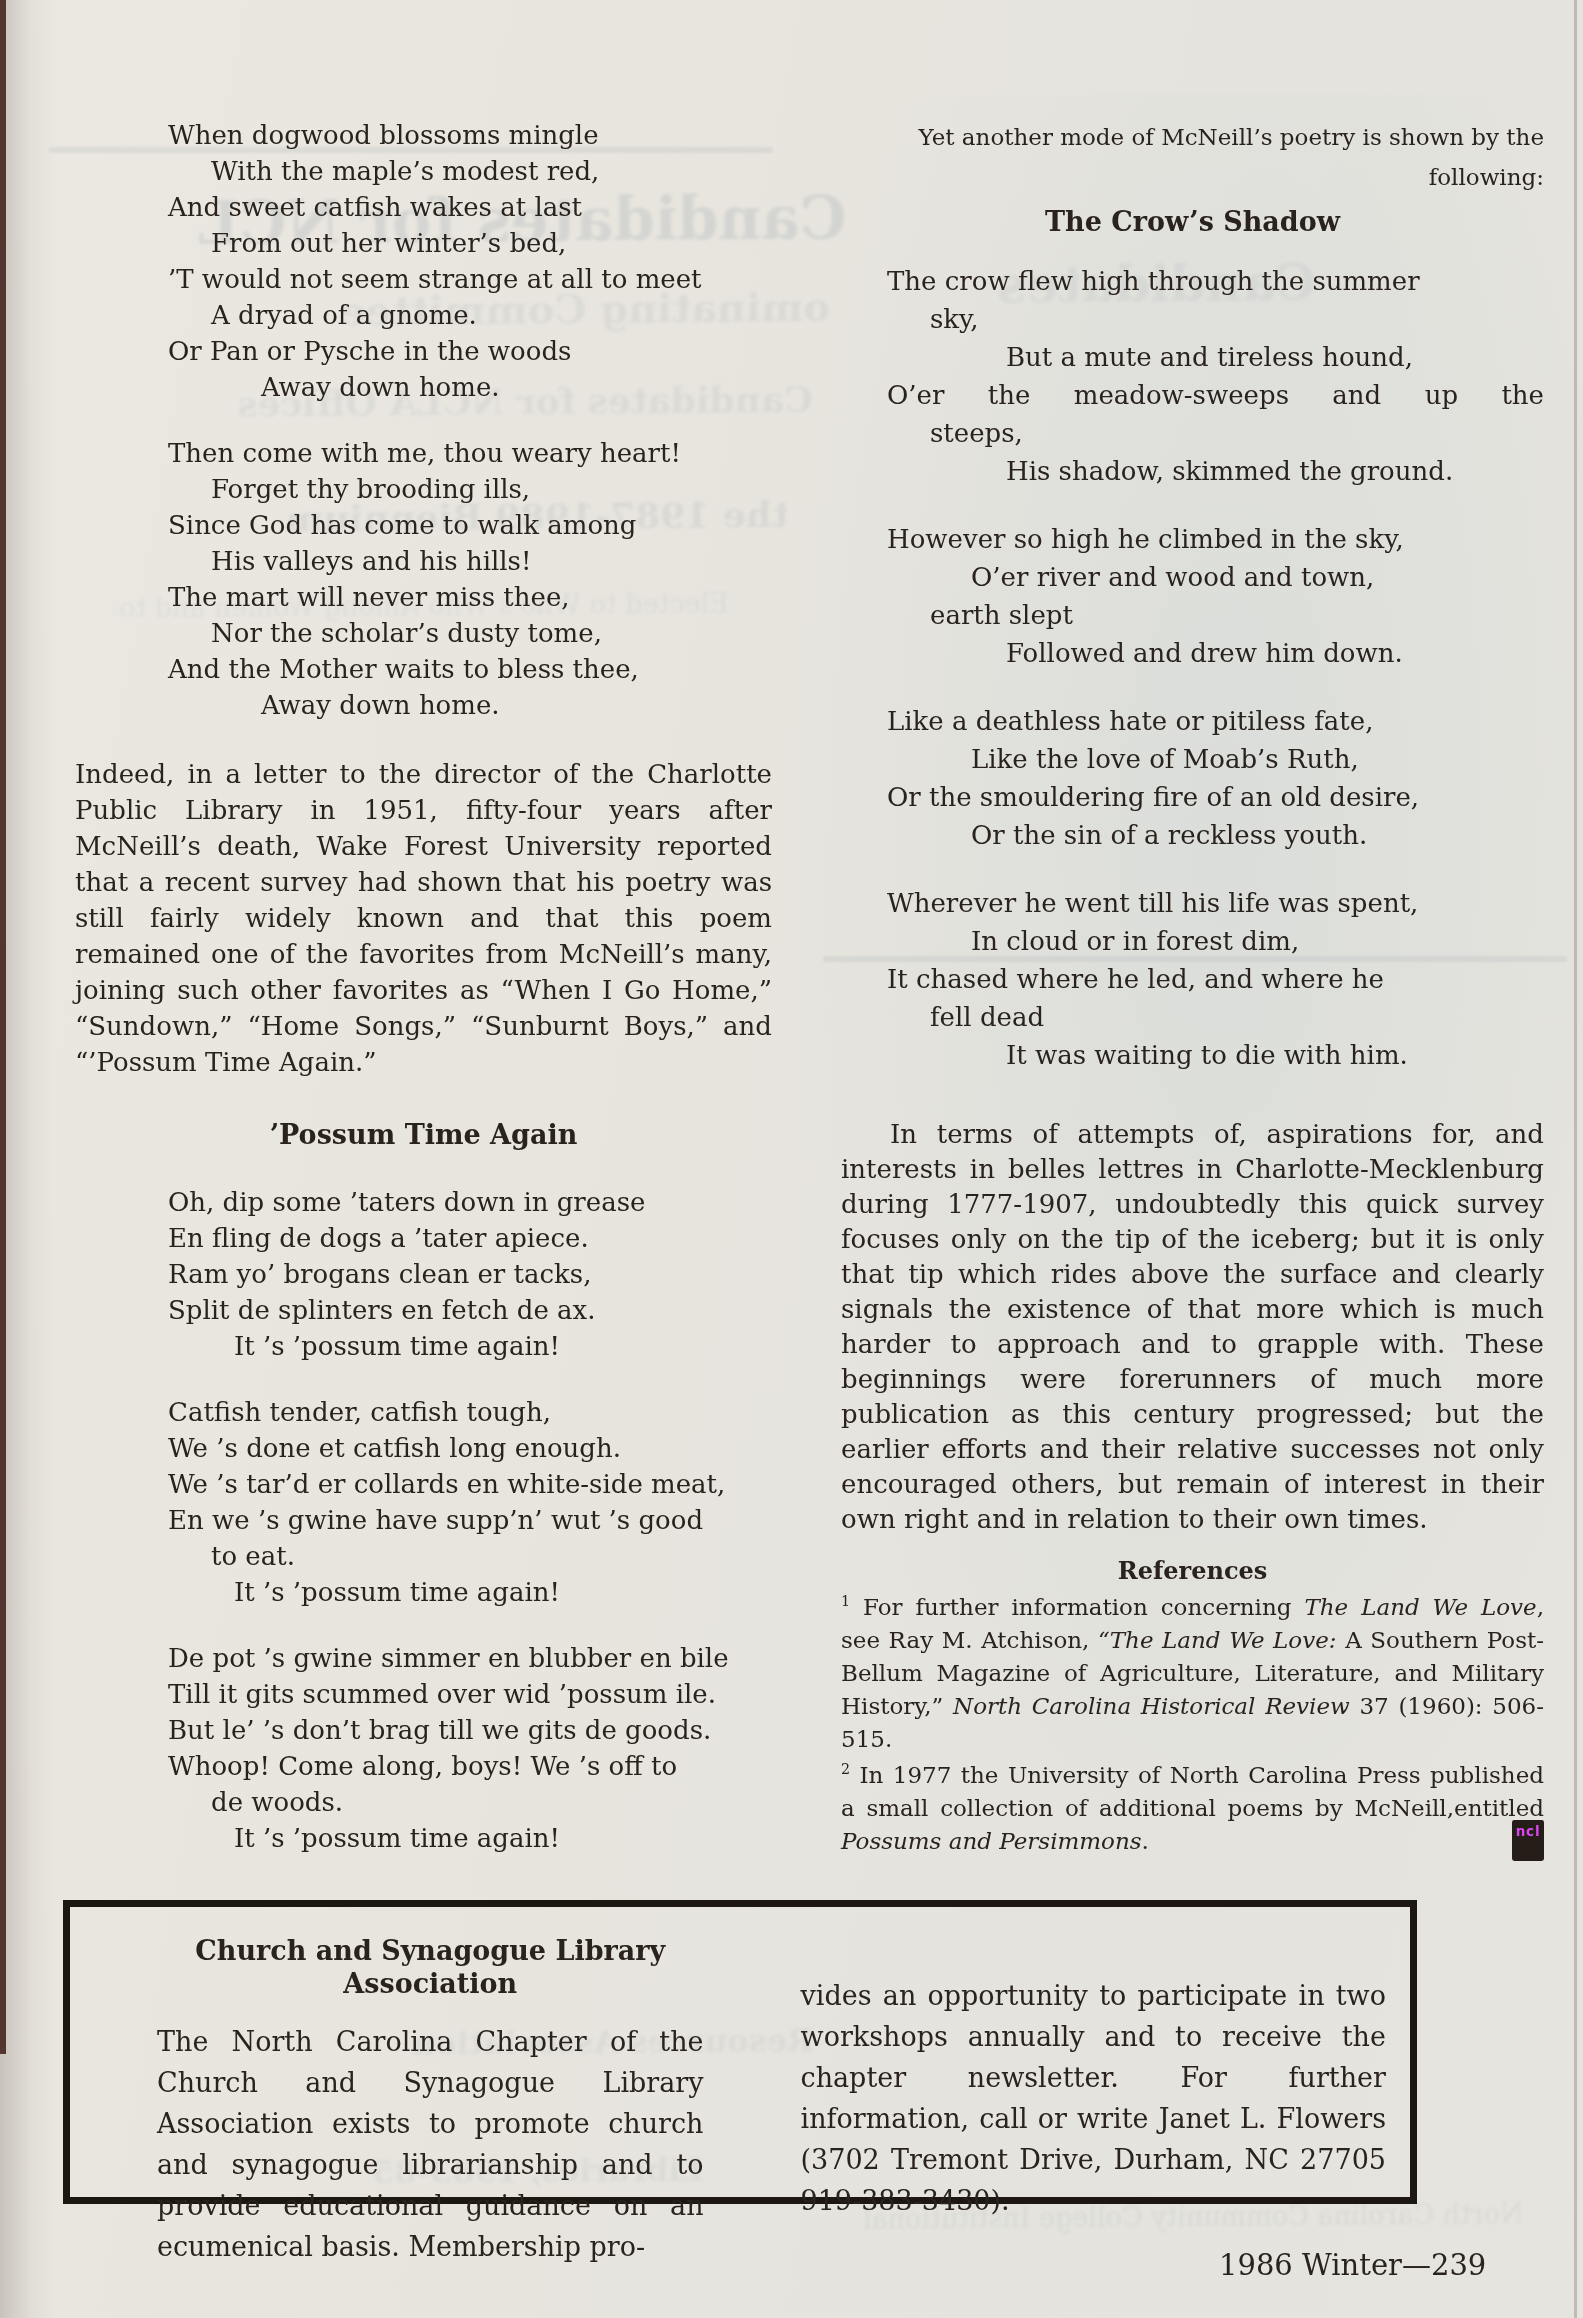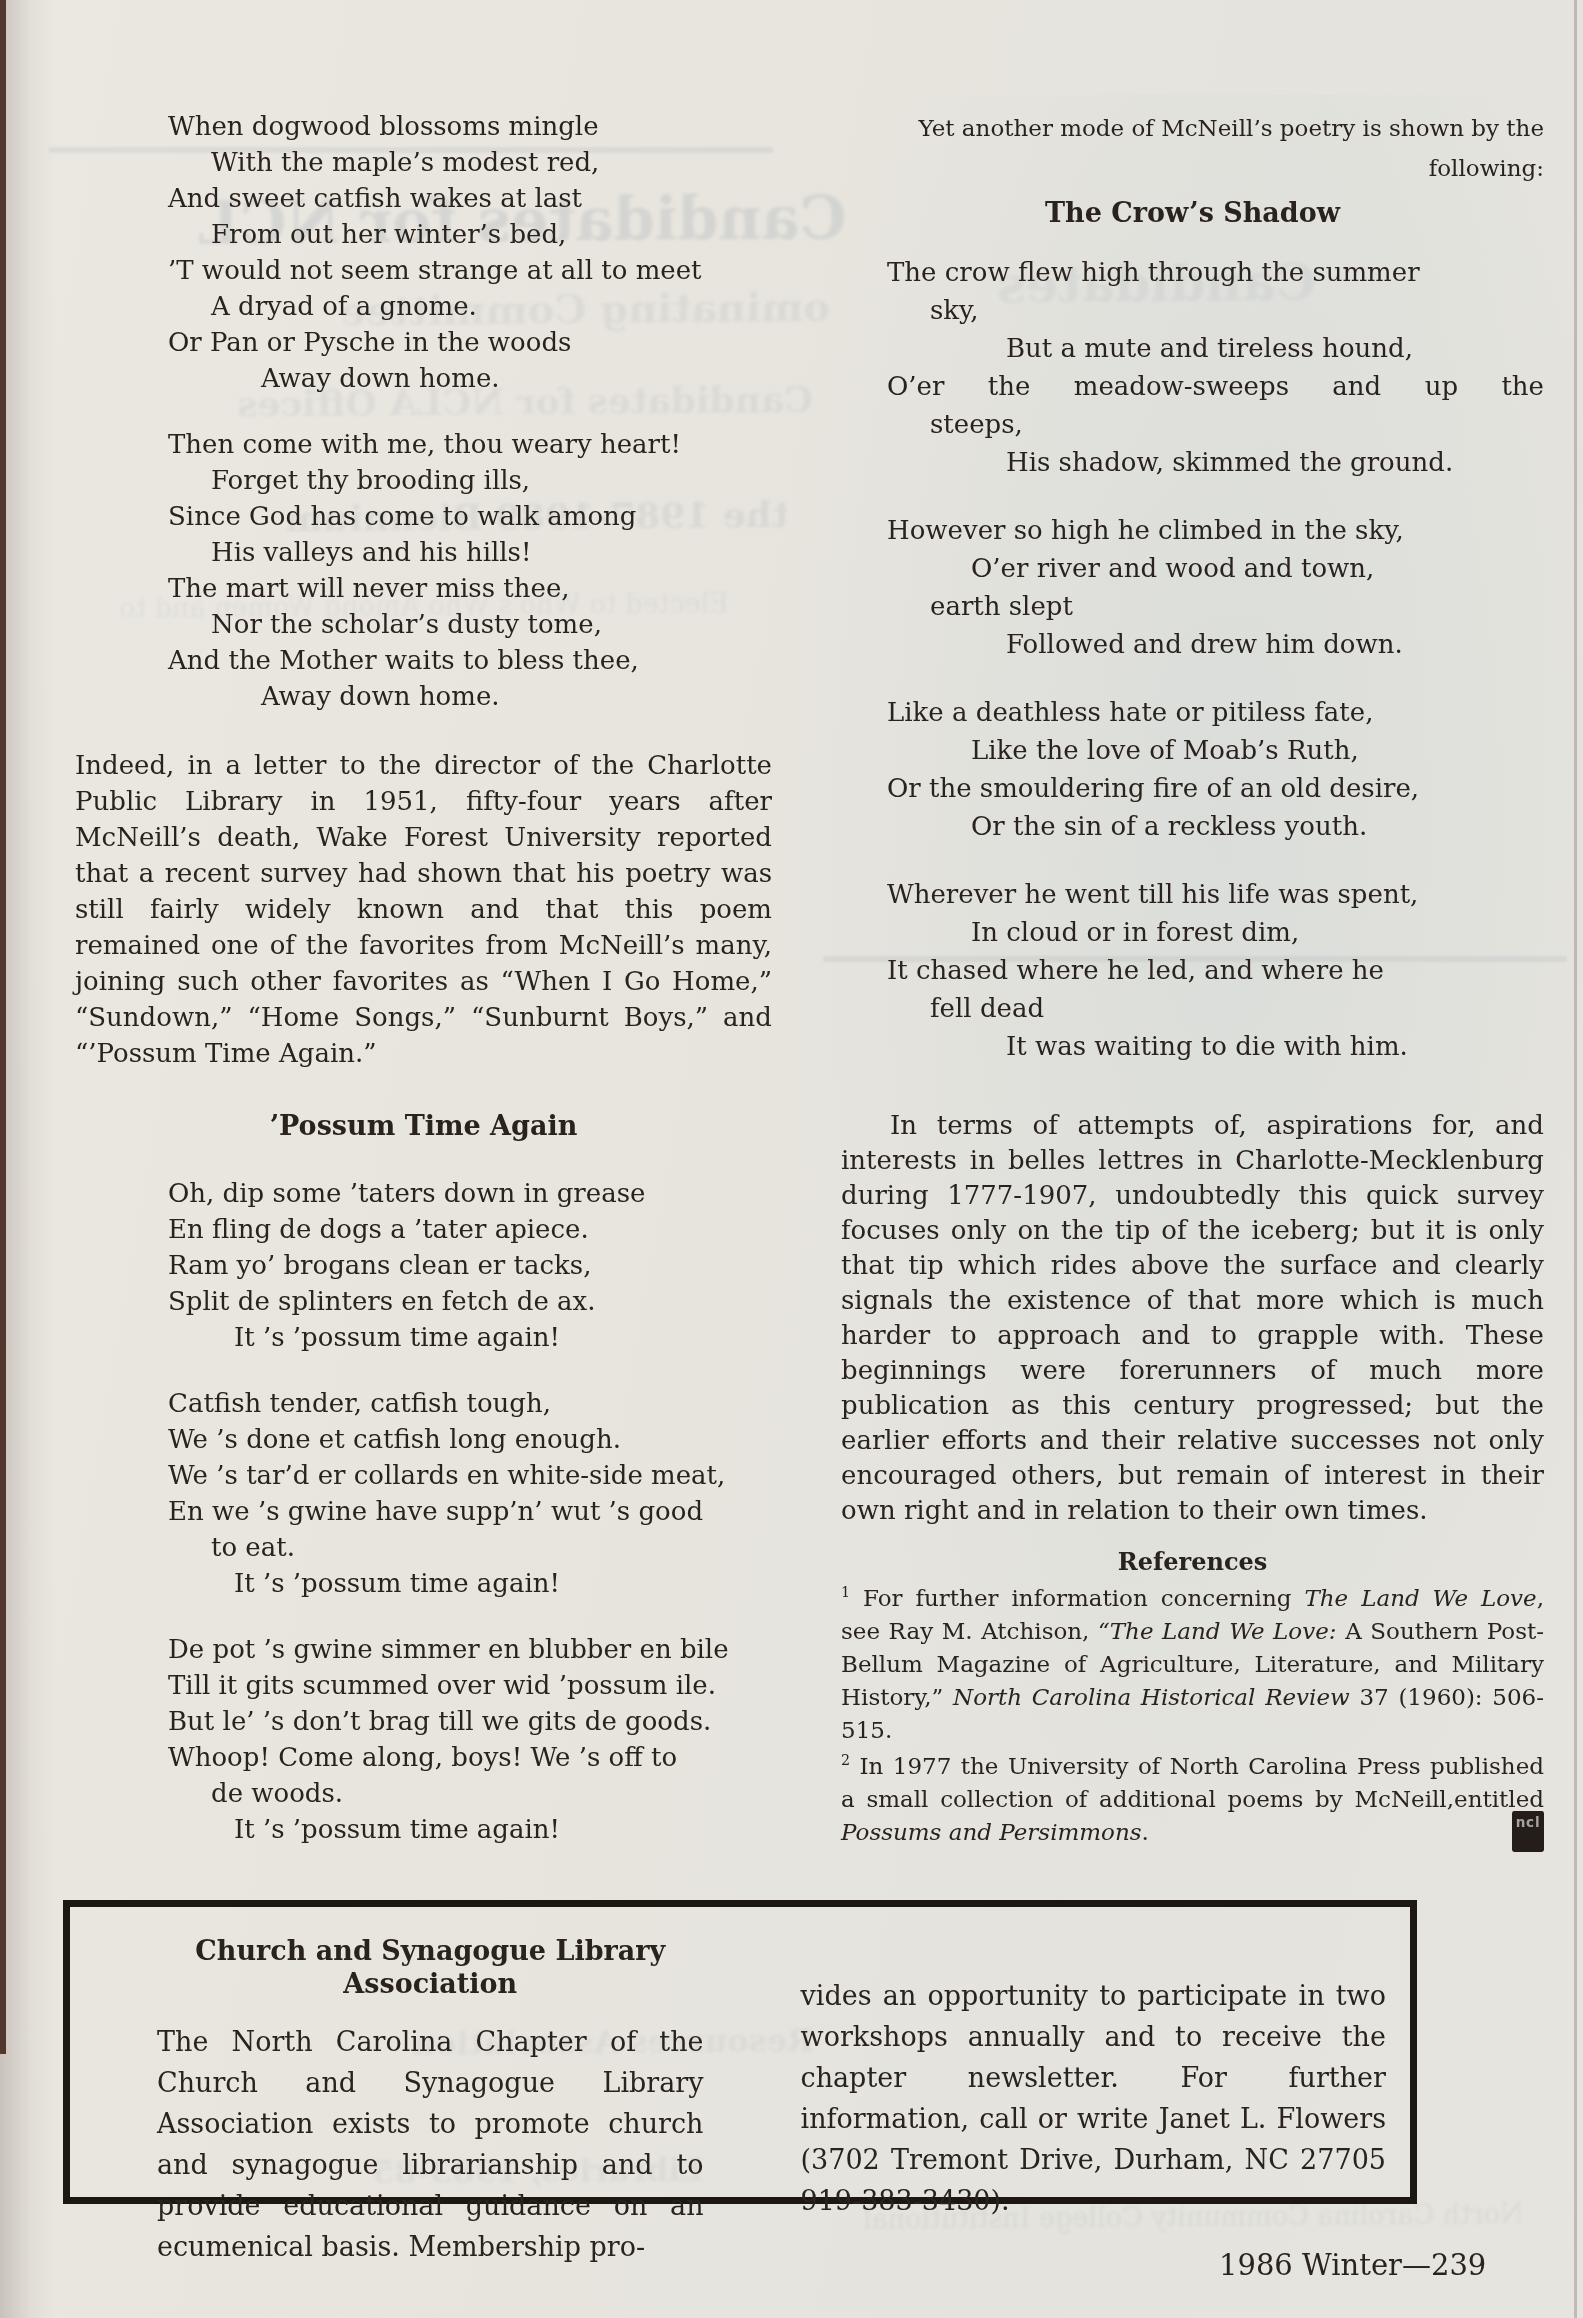--- a/index.html
+++ b/index.html
@@ -15,21 +15,21 @@
     background:linear-gradient(to right,rgba(70,50,40,0.20),rgba(70,50,40,0.05) 55%,transparent);}
   .spine{position:absolute;left:0;top:0;width:5.5px;height:2054px;background:#42221a;opacity:.88;}
   .edge-right{position:absolute;right:6.3px;top:0;width:2.4px;height:100%;background:rgba(120,110,95,0.35);}
   .streak{position:absolute;height:5.5px;background:rgba(135,148,158,0.14);border-radius:2.4px;filter:blur(0.8px);}
 
   
   .ghost{position:absolute;transform:scaleX(-1) rotate(0.5deg);color:#8797a4;filter:blur(1.6px);
     font-weight:bold;white-space:nowrap;}
 
   
-  .col{position:absolute;top:108px;}
+  .col{position:absolute;top:117px;}
   .col-left{left:75px;width:697px;}
   .col-right{left:841px;width:703px;}
 
   .pline{font-size:26px;line-height:36px;}
   .col-right .pline{font-size:26px;line-height:38px;}
   .poem{margin-left:93px;}
   .col-right .poem{margin-left:46px;}
   .i1{padding-left:43px;}
   .i2{padding-left:93px;}
   .w{padding-left:43px;}
@@ -51,21 +51,21 @@
   .crow-title{margin-top:8px;}
   .possum-poem{margin-top:33px;}
   .crow-poem{margin-top:24px;}
 
   .refs-title{margin-top:17.4px;font-size:24px;}
   .fn{margin-top:3.2px;font-size:23px;line-height:33px;text-align:justify;position:relative;}
   .fn .it{font-style:italic;}
   .fn .sup{vertical-align:super;font-size:0.62em;line-height:0;}
 
   .endmark{position:absolute;right:0;bottom:-3.2px;width:32px;height:41px;background:#241d18;
-    color:#a3a3a3;font-family:"DejaVu Sans","Liberation Sans",sans-serif;font-weight:bold;
+    color:#d946ef;font-family:"DejaVu Sans","Liberation Sans",sans-serif;font-weight:bold;
     font-size:13.5px;line-height:12px;text-align:center;padding-top:4.7px;box-sizing:border-box;
     border-radius:2.4px;letter-spacing:0.8px;}
 
   
   .announce{position:absolute;left:63px;top:1900px;width:1354px;height:304px;
     border:7.1px solid #1d1712;box-sizing:border-box;background:rgba(255,255,255,0.02);}
   .announce-inner{display:flex;padding:27px 24px 16px 87px;}
   .announce-left{width:603px;}
   .announce-right{width:646px;margin-left:97px;margin-top:41px;}
   .announce .heading{font-size:27px;}

